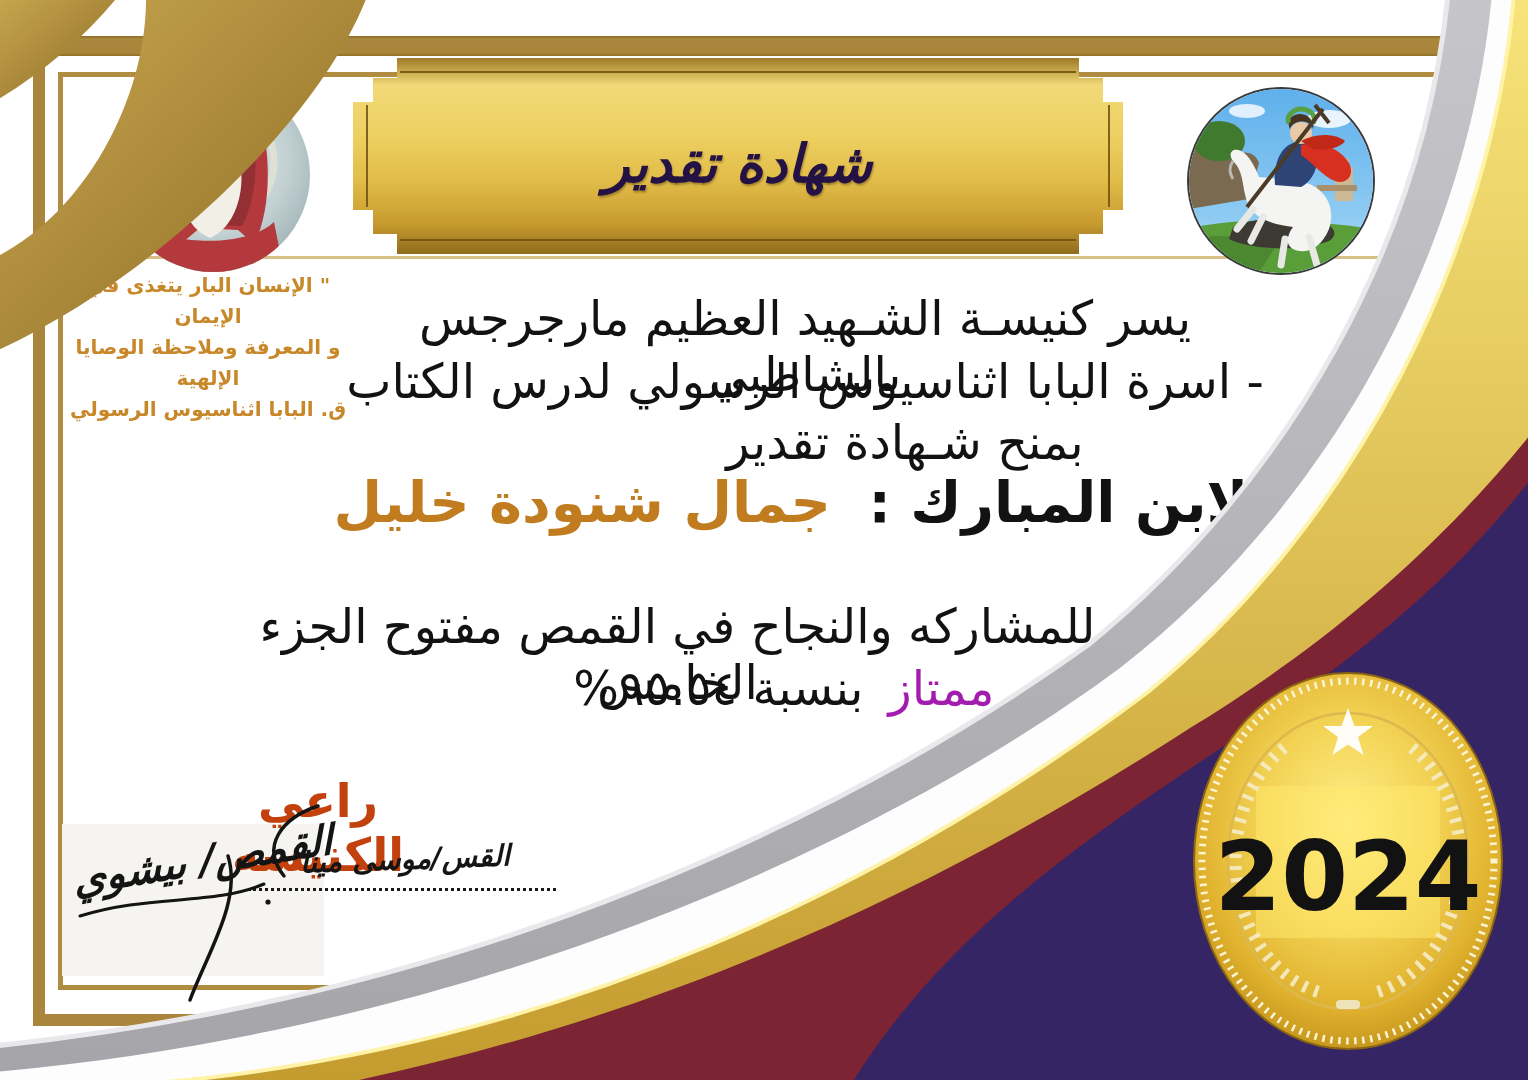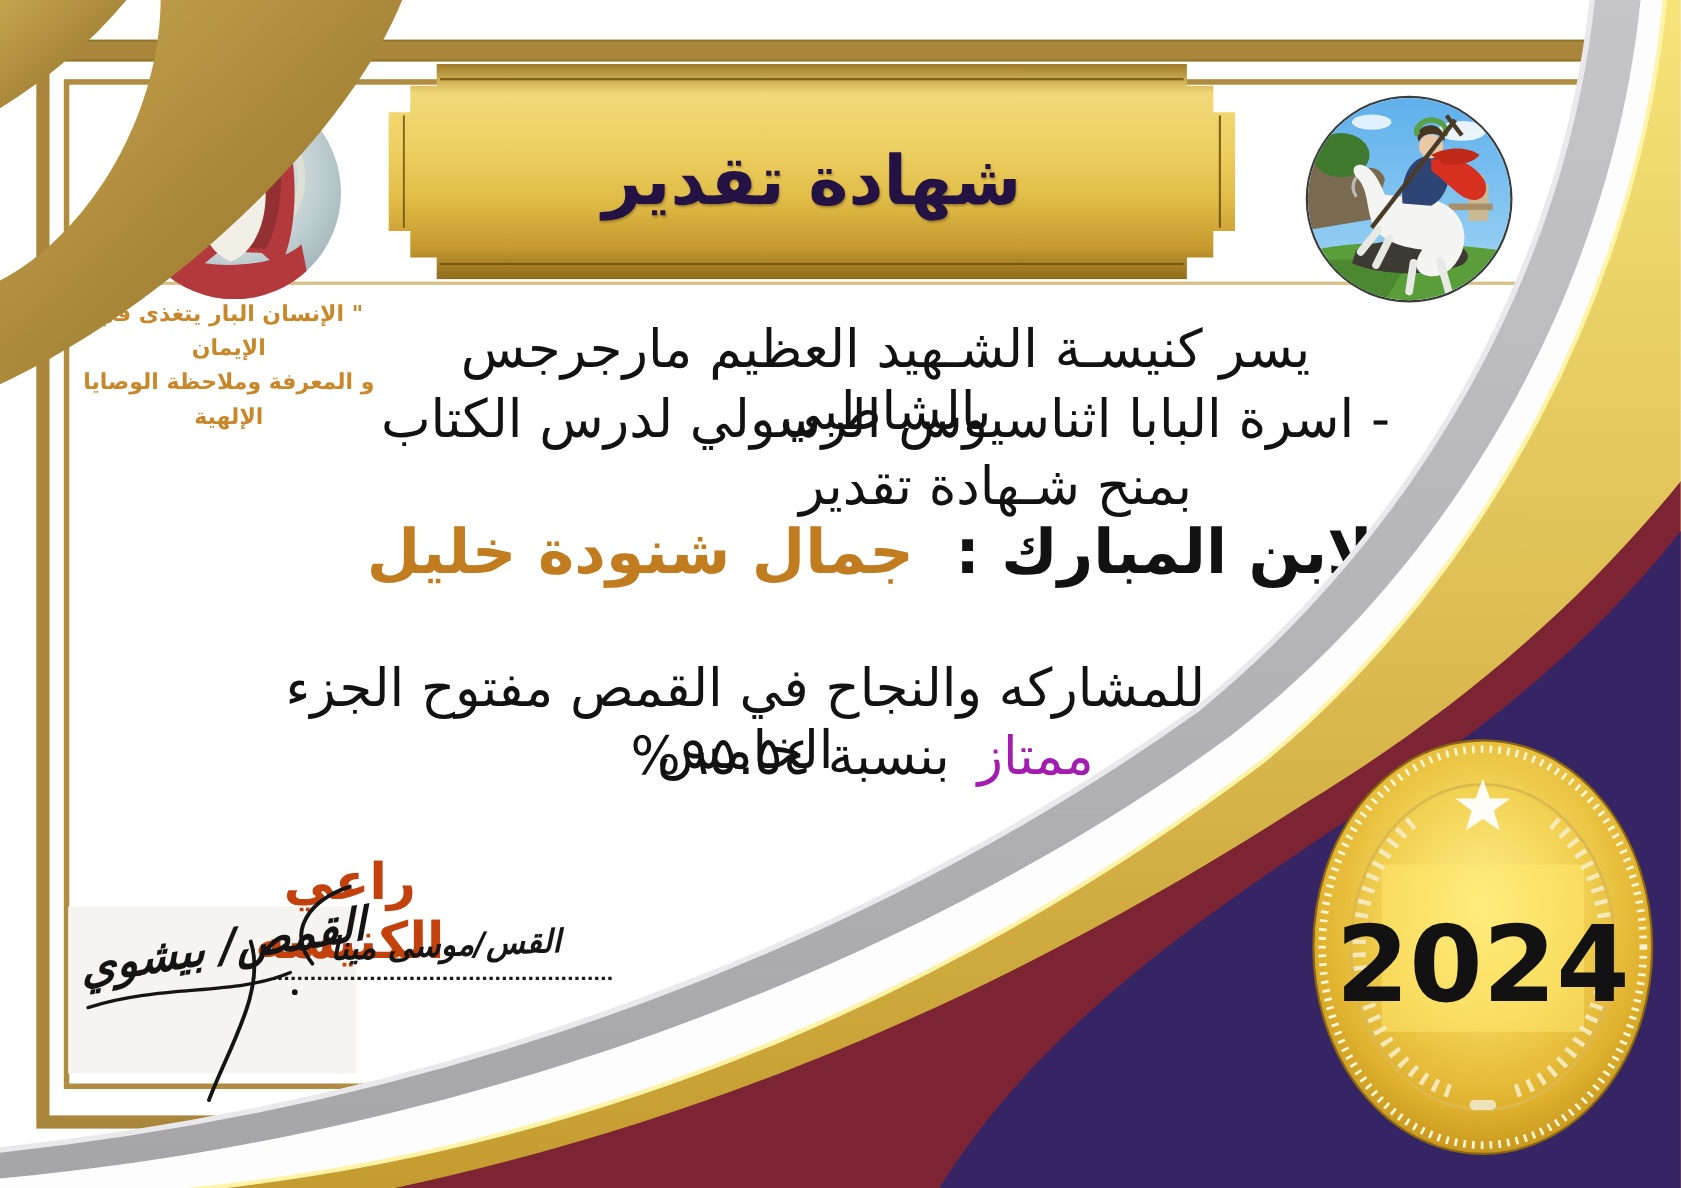--- a/index.html
+++ b/index.html
@@ -22,22 +22,22 @@
       100% calc(100% - 44px),calc(100% - 20px) calc(100% - 44px),calc(100% - 20px) calc(100% - 20px),
       calc(100% - 44px) calc(100% - 20px),calc(100% - 44px) 100%,
       44px 100%,44px calc(100% - 20px),20px calc(100% - 20px),20px calc(100% - 44px),0 calc(100% - 44px));
     display:flex;align-items:center;justify-content:center;}
   #plaque-outline{left:13px;top:13px;right:13px;bottom:13px;position:absolute;border:2px solid rgba(110,80,15,.85);
     clip-path:polygon(0 34px,16px 34px,16px 16px,34px 16px,34px 0,
       calc(100% - 34px) 0,calc(100% - 34px) 16px,calc(100% - 16px) 16px,calc(100% - 16px) 34px,100% 34px,
       100% calc(100% - 34px),calc(100% - 16px) calc(100% - 34px),calc(100% - 16px) calc(100% - 16px),
       calc(100% - 34px) calc(100% - 16px),calc(100% - 34px) 100%,
       34px 100%,34px calc(100% - 16px),16px calc(100% - 16px),16px calc(100% - 34px),0 calc(100% - 34px));}
-  #plaque-title{direction:rtl;font-family:"DejaVu Sans",sans-serif;font-weight:bold;
-    font-size:62px;color:#241244;padding-top:14px;text-shadow:1px 2px 2px rgba(60,40,0,.35);}
+  #plaque-title{direction:rtl;font-family:"DejaVu Sans",sans-serif;font-weight:bold;font-style:italic;
+    font-size:53px;color:#241244;padding-top:14px;text-shadow:1px 2px 2px rgba(60,40,0,.35);}
 
   
   .portrait{border-radius:50%;overflow:hidden;z-index:2;}
   #left-portrait{left:116px;top:78px;width:194px;height:194px;}
   #right-portrait{left:1189px;top:89px;width:184px;height:184px;box-shadow:0 0 0 2px #3a3a3a;}
 
   
   #quote{left:60px;top:270px;width:296px;z-index:2;direction:rtl;text-align:center;
     color:#c8882a;font-weight:bold;font-size:20px;line-height:31px;}
 
@@ -102,20 +102,21 @@
       <circle cx="108" cy="72" r="3.2" fill="#4e3a28"></circle>
     <path d="M76,66 L92,64 M101,64 L116,66" stroke="#8a7458" stroke-width="3"></path>
     <path d="M90,92 C94,95 99,95 103,92" stroke="#caa27e" stroke-width="2.5" fill="none"></path>
     <path d="M80,104 C88,110 104,110 112,104" stroke="#e0d8c8" stroke-width="4" fill="none"></path>
   </svg>
 </div>
 
 <div class="abs" id="quote">
   <div>" الإنسان البار يتغذى في الإيمان</div>
   <div>و المعرفة وملاحظة الوصايا الإلهية</div>
+  <div>ق. البابا اثناسيوس الرسولي</div>
 </div>
 
 <div class="abs portrait" id="right-portrait">
   <svg width="184" height="184" viewBox="0 0 184 184">
     <defs>
       <linearGradient id="sky" x1="0" y1="0" x2="0" y2="1">
         <stop offset="0%" stop-color="#5fb0ec"></stop>
           <stop offset="70%" stop-color="#8ecbf2"></stop>
         <stop offset="100%" stop-color="#bfe2f8"></stop>
       </linearGradient>

